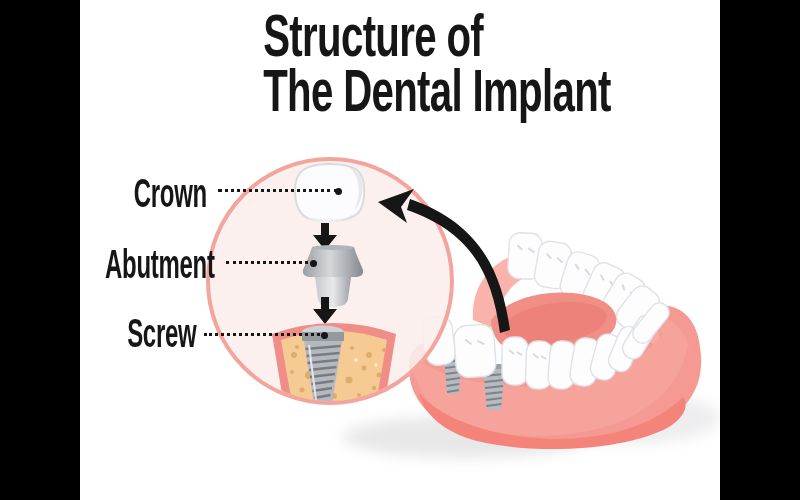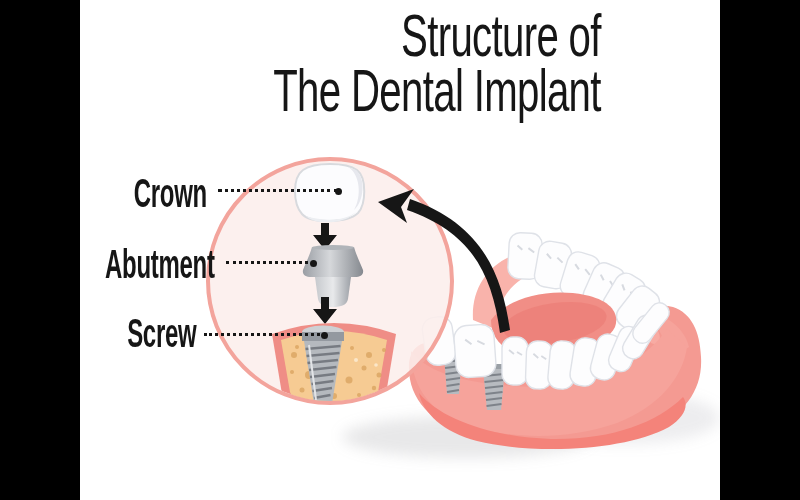--- a/index.html
+++ b/index.html
@@ -4,21 +4,21 @@
 <style>
   html,body{margin:0;padding:0;background:#222;}
   .stage{position:relative;width:800px;height:500px;background:#000;overflow:hidden;
          font-family:"Liberation Sans", sans-serif;color:#161616;}
   .letterbox{position:absolute;top:0;width:80px;height:500px;background:#000;z-index:10;}
   .letterbox.left{left:0;} .letterbox.right{right:0;}
   .canvas{position:absolute;left:80px;top:0;width:640px;height:500px;background:#ffffff;overflow:hidden;}
 
   
   .title{position:absolute;top:8px;left:357px;transform:translateX(-50%);
-         text-align:right;font-weight:400;font-size:60px;line-height:55px;
+         text-align:left;font-weight:700;font-size:60px;line-height:55px;
          letter-spacing:-1px;white-space:nowrap;z-index:6;}
   .title .tline{transform:scaleX(0.67);transform-origin:50% 50%;}
 
   
   .lbl{position:absolute;font-size:40px;font-weight:700;line-height:44px;
        letter-spacing:-0.5px;white-space:nowrap;z-index:6;
        transform:scaleX(0.60);transform-origin:100% 50%;}
   .lbl-crown{right:513px;top:171px;}
   .lbl-abutment{right:505px;top:242px;}
   .lbl-screw{right:524px;top:311px;}

